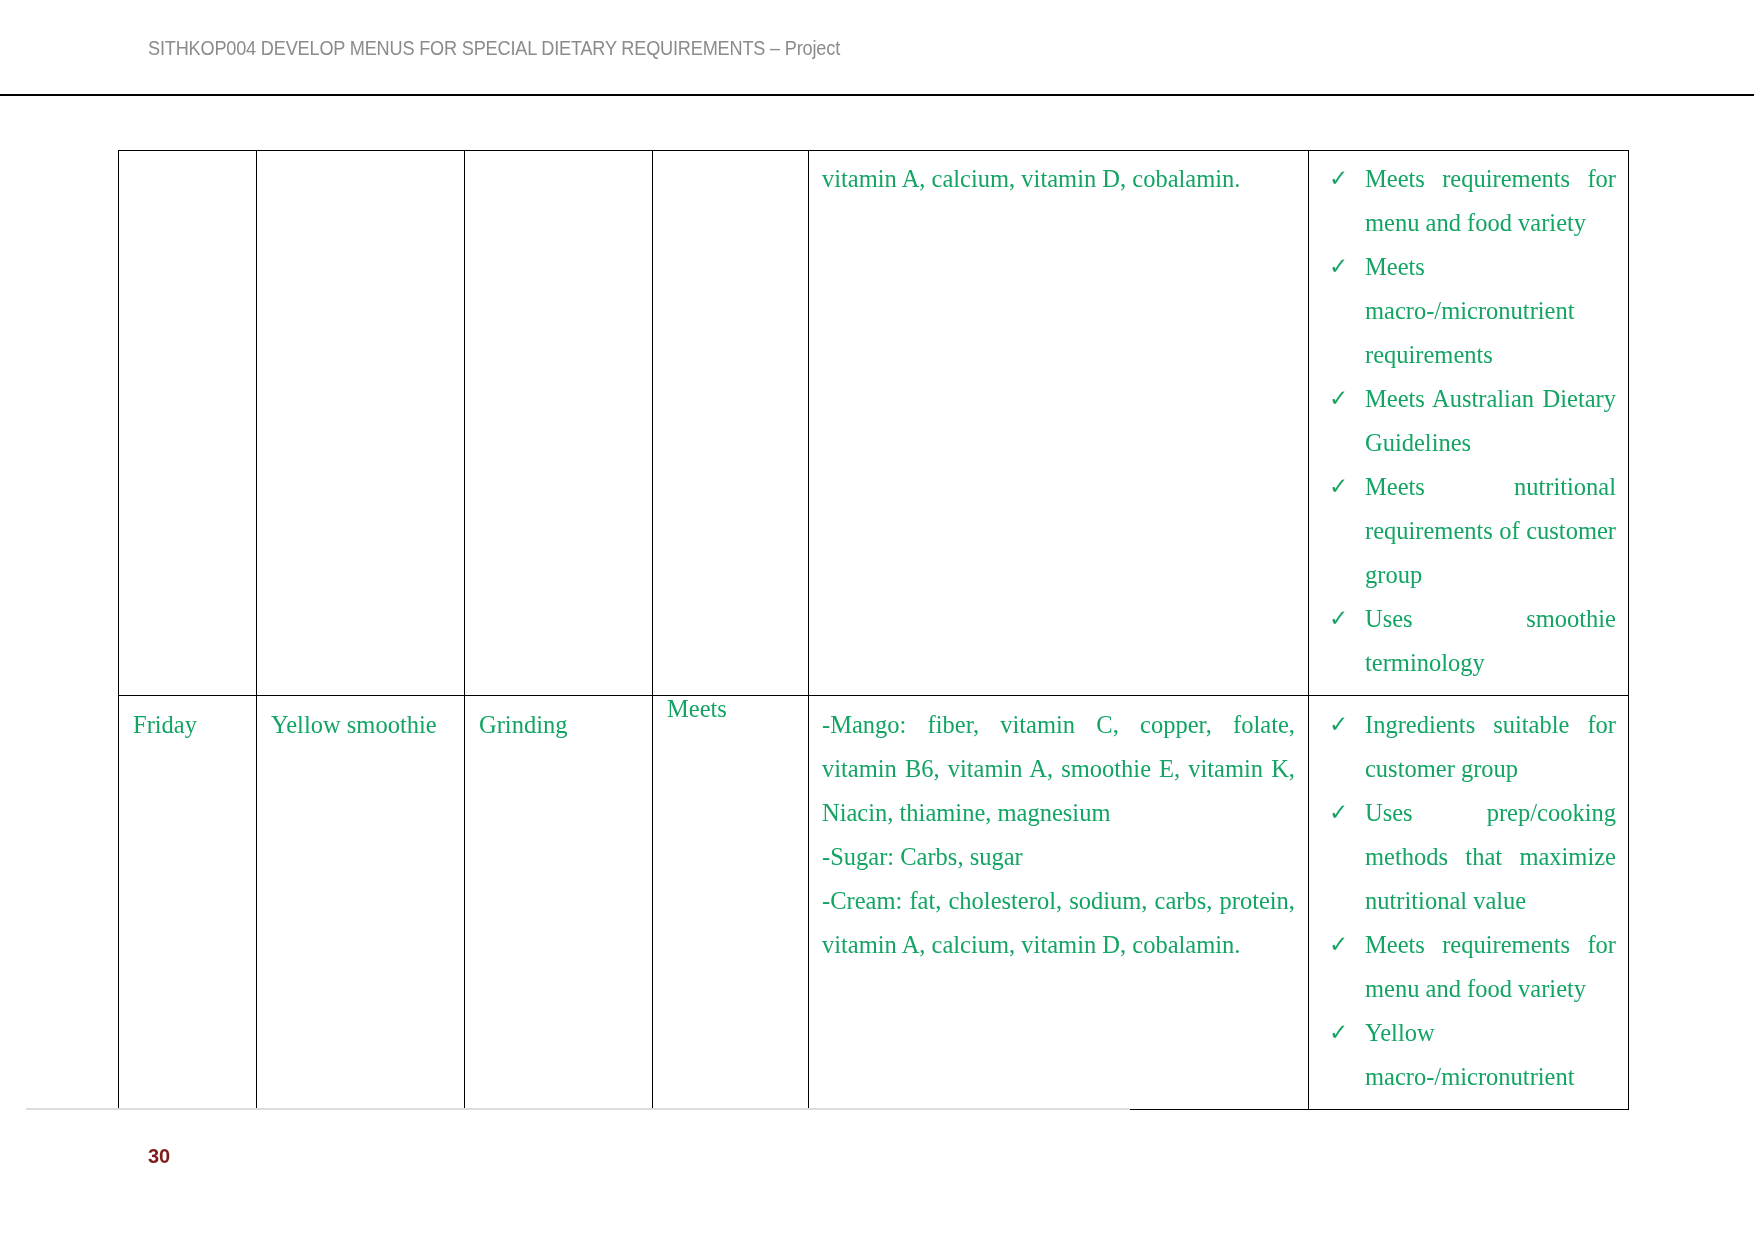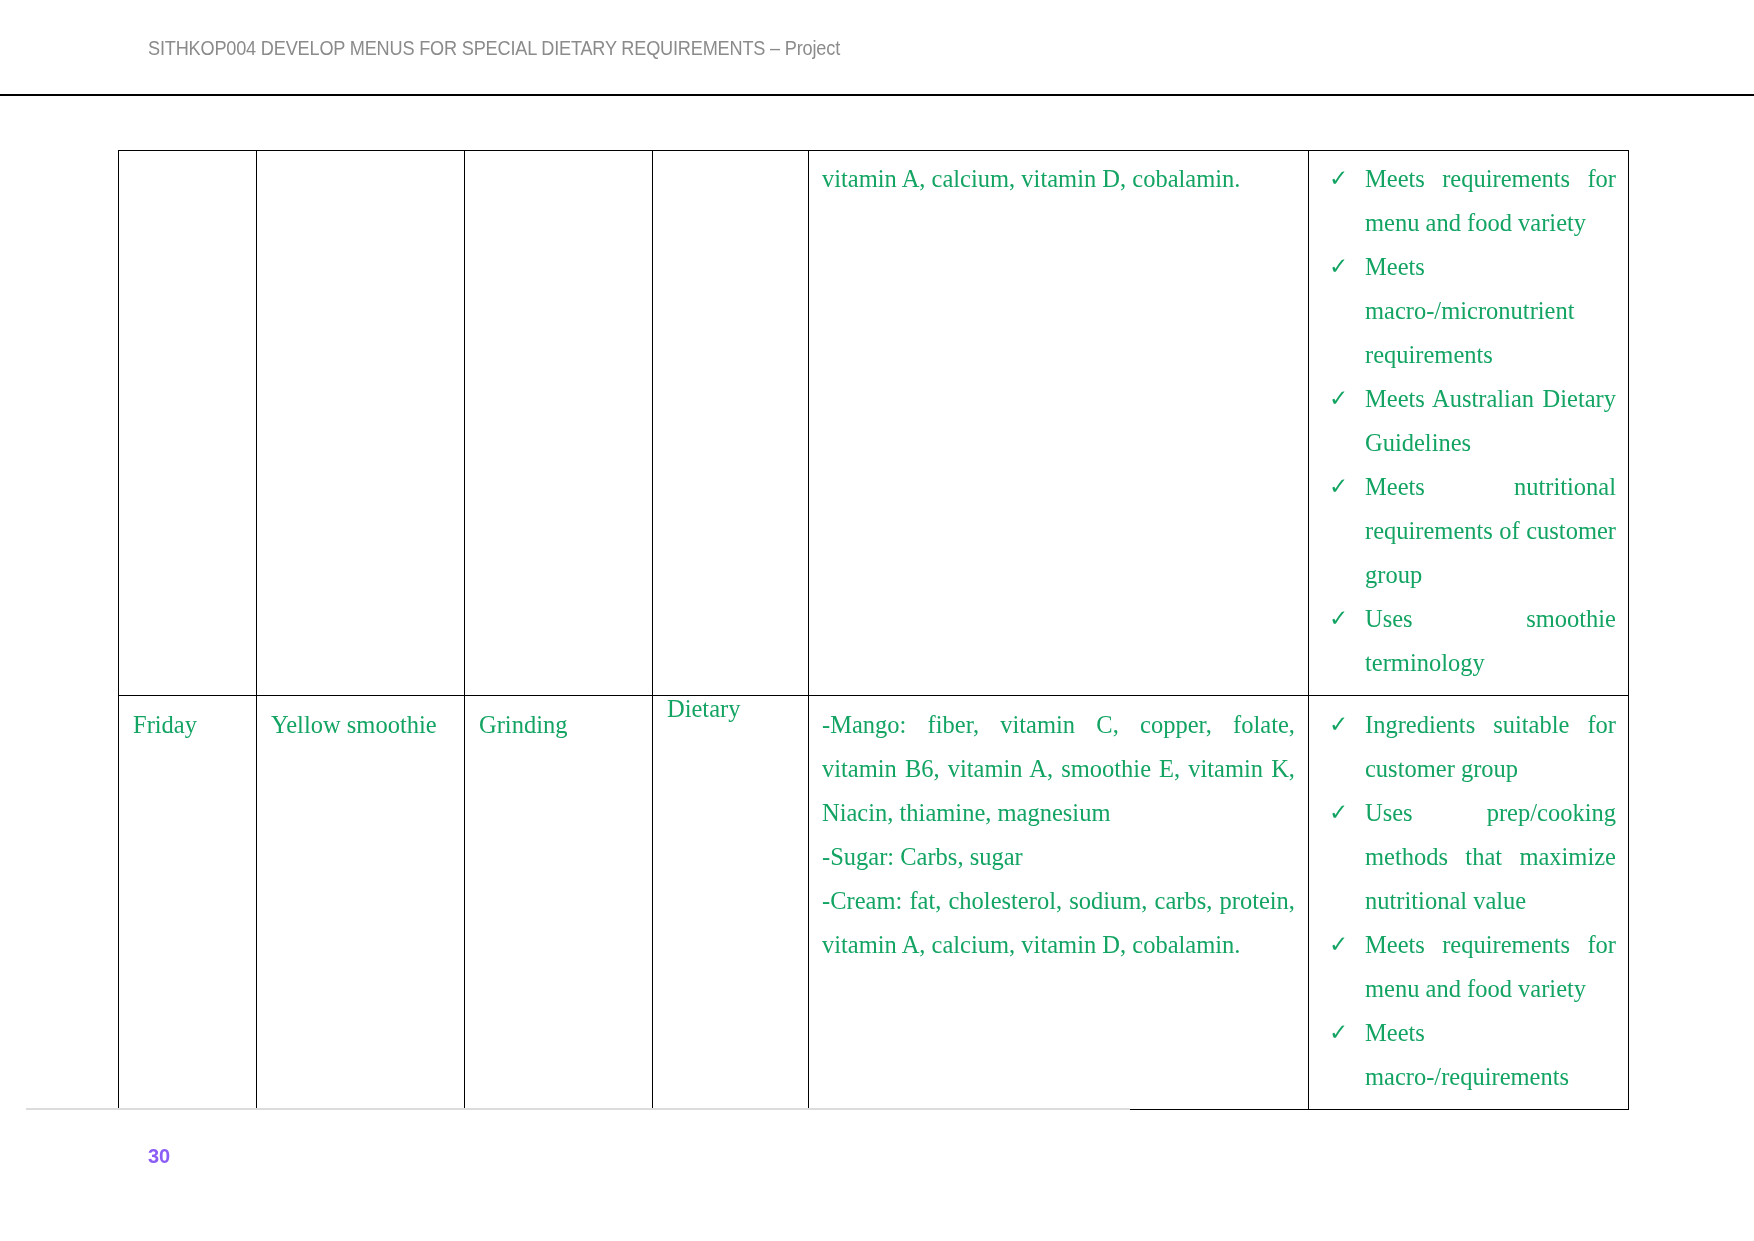--- a/index.html
+++ b/index.html
@@ -124,21 +124,21 @@
     height: 0;
     border-top: 2px solid #dcdcdc;
   }
   #page-number {
     position: absolute;
     left: 148px;
     top: 1145px;
     font-family: "Liberation Sans", "DejaVu Sans", sans-serif;
     font-size: 20px;
     font-weight: bold;
-    color: #8b5cf6;
+    color: #7f1d1d;
     text-align: center;
   }
 </style>
 </head>
 <body>
 
 <div id="page-header">
   <div id="header-title">SITHKOP004 DEVELOP MENUS FOR SPECIAL DIETARY REQUIREMENTS – Project</div>
 </div>
 
@@ -206,21 +206,21 @@
         <div class="cell-pad">Friday</div>
       </td>
       <td>
         <div class="cell-pad">Yellow smoothie</div>
       </td>
       <td>
         <div class="cell-pad">Grinding</div>
       </td>
       <td>
         <div class="cell-pad colour-cell">
-          <span class="colour-text">Dietary</span>
+          <span class="colour-text">Meets</span>
         </div>
       </td>
       <td>
         <div class="cell-pad-nutrient">
           <div class="justified">-Mango: fiber, vitamin C, copper, folate, vitamin B6, vitamin A, smoothie E, vitamin K, Niacin, thiamine, magnesium</div>
           <div class="justified">-Sugar: Carbs, sugar</div>
           <div class="justified">-Cream: fat, cholesterol, sodium, carbs, protein, vitamin A, calcium, vitamin D, cobalamin.</div>
         </div>
       </td>
       <td>
@@ -233,21 +233,21 @@
             <li>
               <span class="tick">✓</span>
               <span>Uses prep/cooking methods that maximize nutritional value</span>
             </li>
             <li>
               <span class="tick">✓</span>
               <span>Meets requirements for menu and food variety</span>
             </li>
             <li>
               <span class="tick">✓</span>
-              <span>Meets macro-/requirements</span>
+              <span>Yellow macro-/micronutrient</span>
             </li>
           </ul>
         </div>
       </td>
     </tr>
 
   </tbody>
 </table>
 
 <div id="page-footer-rule"></div>

